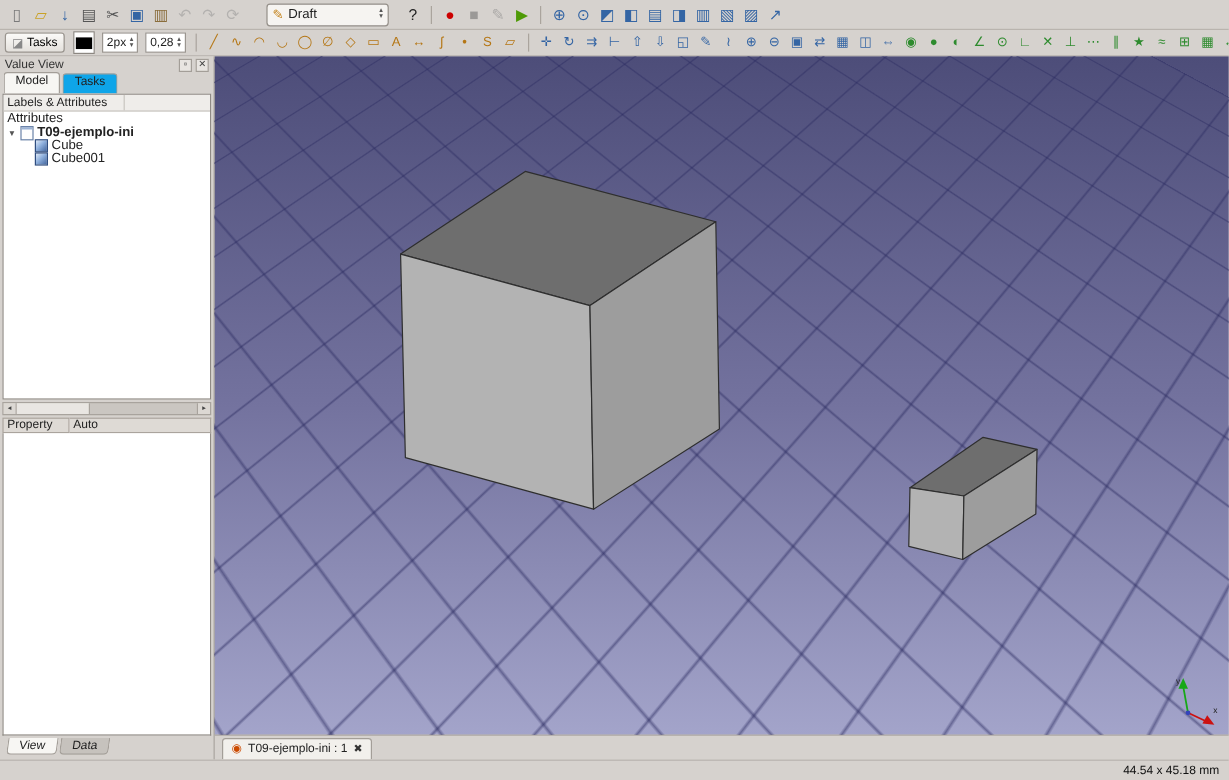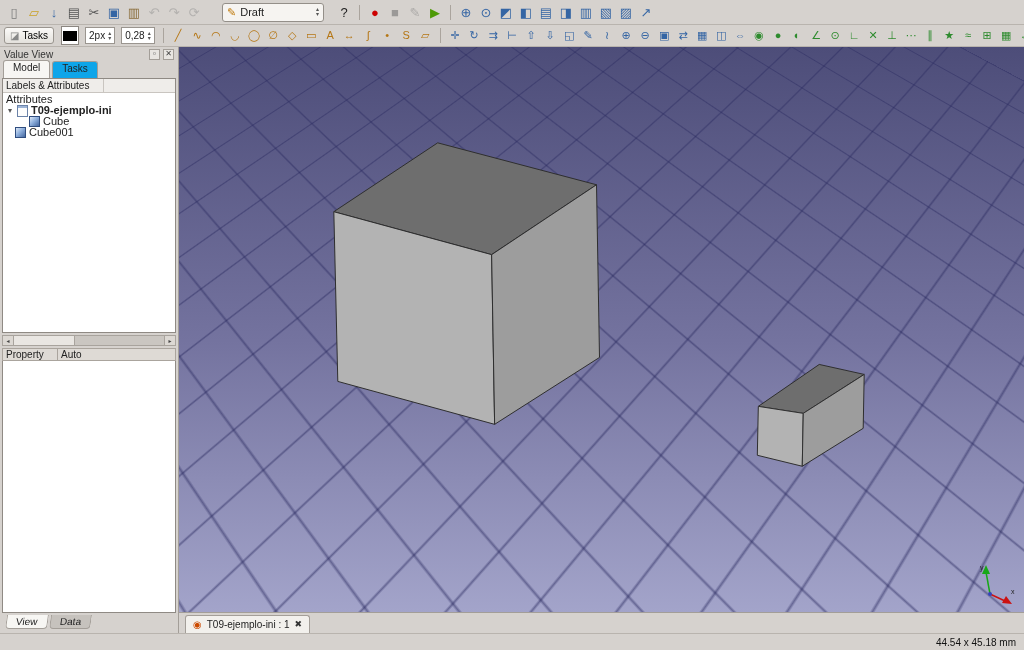--- a/index.html
+++ b/index.html
@@ -372,21 +372,21 @@
         </div>
         <div class="trow doc">
           <span class="tw">▾</span>
           <span class="doc-ico"></span>
           <span>T09-ejemplo-ini</span>
         </div>
         <div class="trow" style="padding-left:26px">
           <span class="cube-ico"></span>
           <span>Cube</span>
         </div>
-        <div class="trow" style="padding-left:12px">
+        <div class="trow" style="padding-left:26px">
           <span class="cube-ico"></span>
           <span>Cube001</span>
         </div>
       </div>
     </div>
     <div id="hscroll">
       <span class="sbtn">◂</span>
       <span class="thumb"></span>
       <span class="track"></span>
       <span class="sbtn">▸</span>

